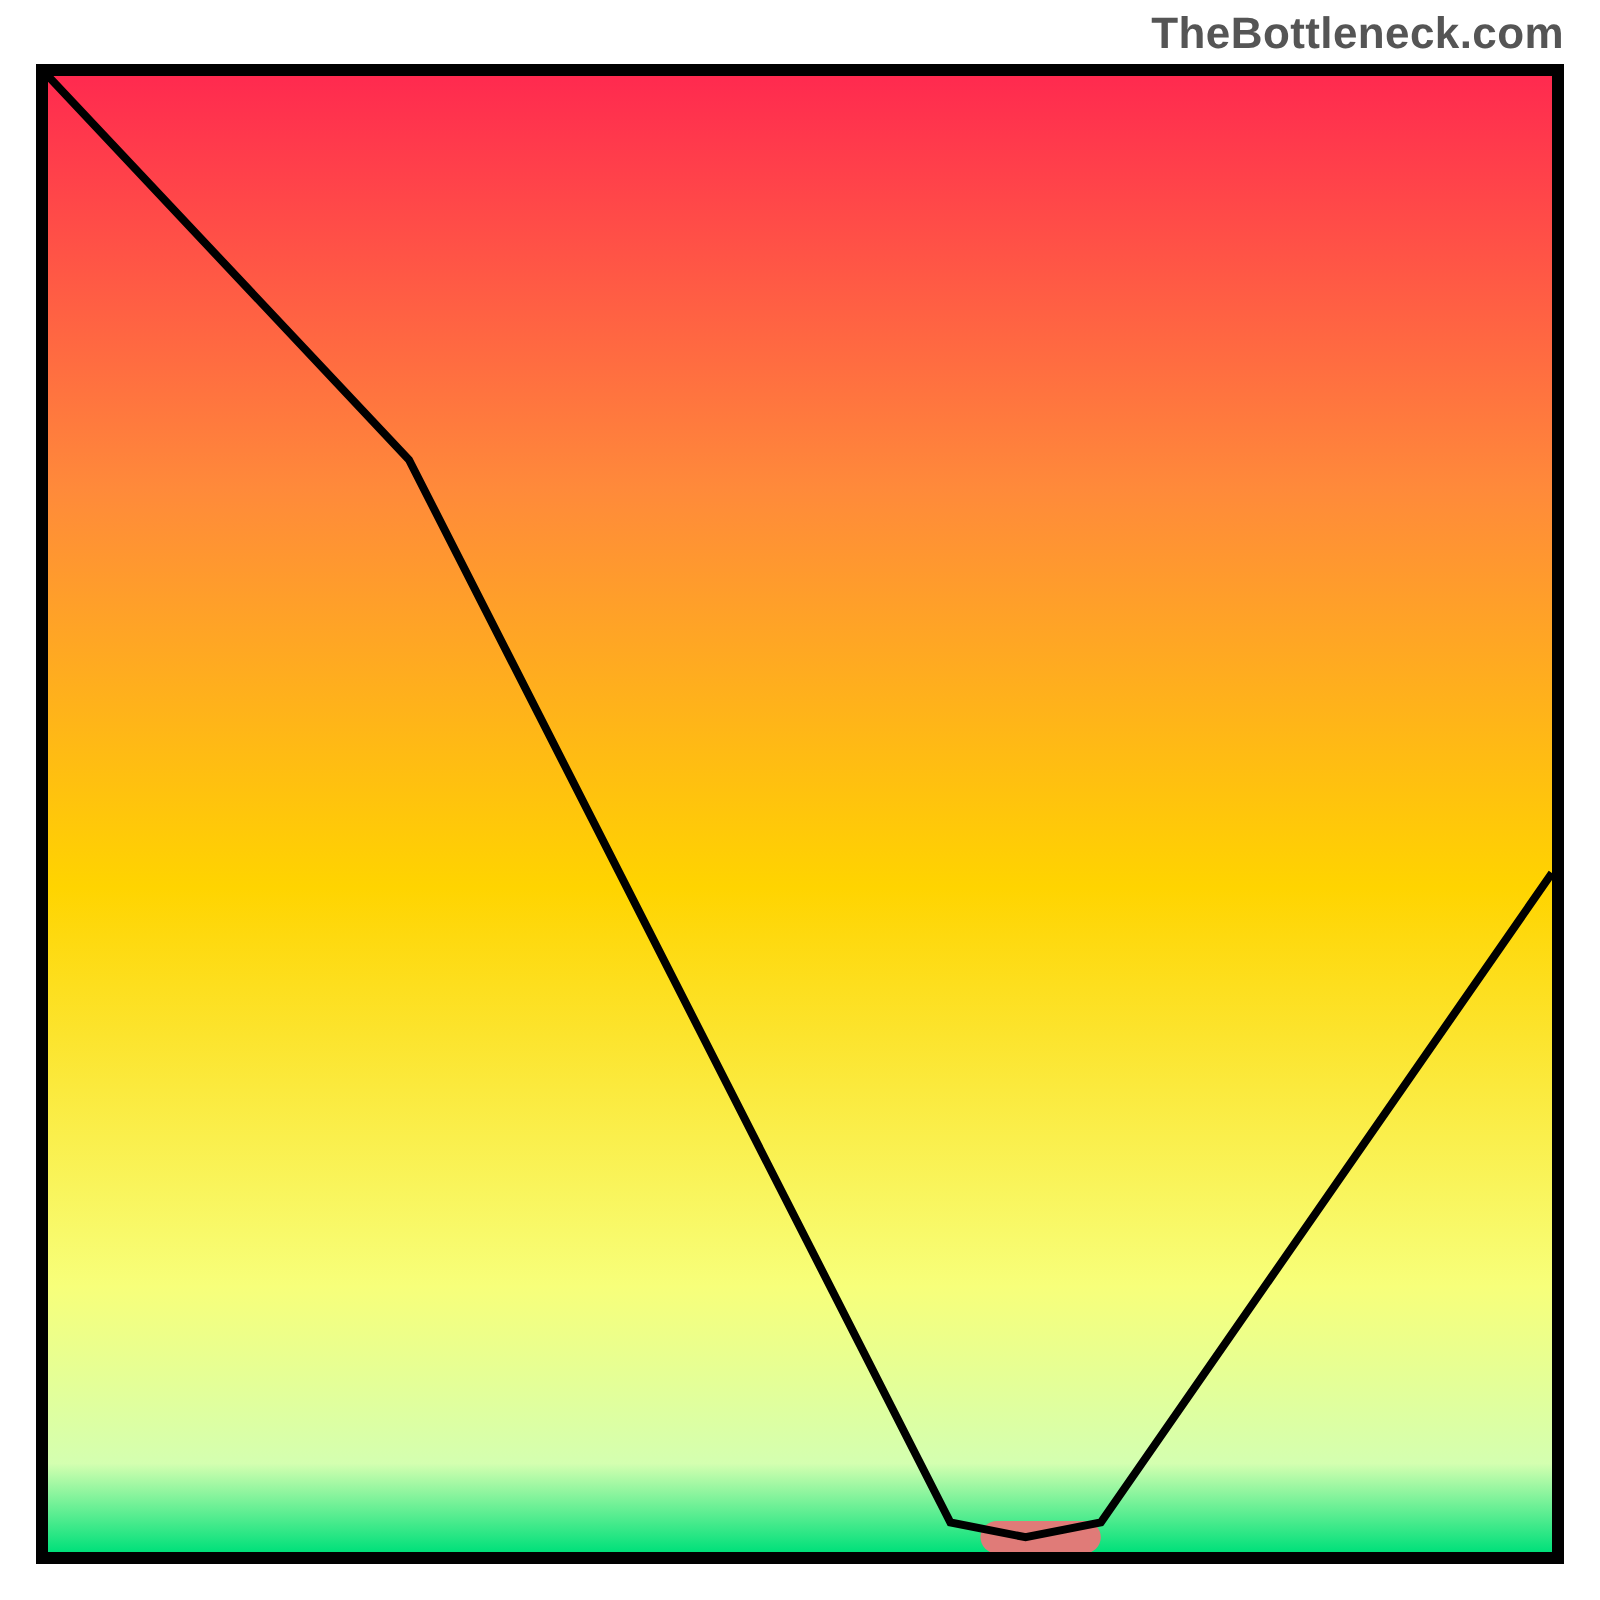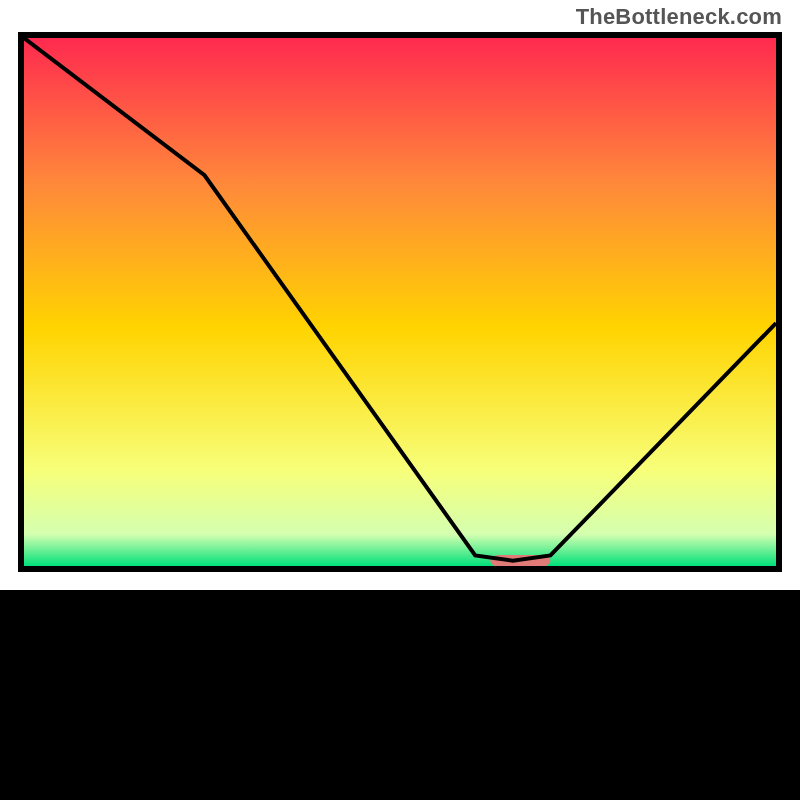--- a/index.html
+++ b/index.html
@@ -6,21 +6,21 @@
     margin: 0;
     padding: 0;
     width: 800px;
     height: 800px;
     background: #000;
     font-family: -apple-system, BlinkMacSystemFont, "Segoe UI", Arial, sans-serif;
     overflow: hidden;
   }
   .frame {
     width: 800px;
-    height: 590px;
+    height: 800px;
     background: #fff;
     position: relative;
   }
   .watermark {
     position: absolute;
     top: 4px;
     right: 18px;
     font-size: 22px;
     font-weight: 600;
     color: #555;

